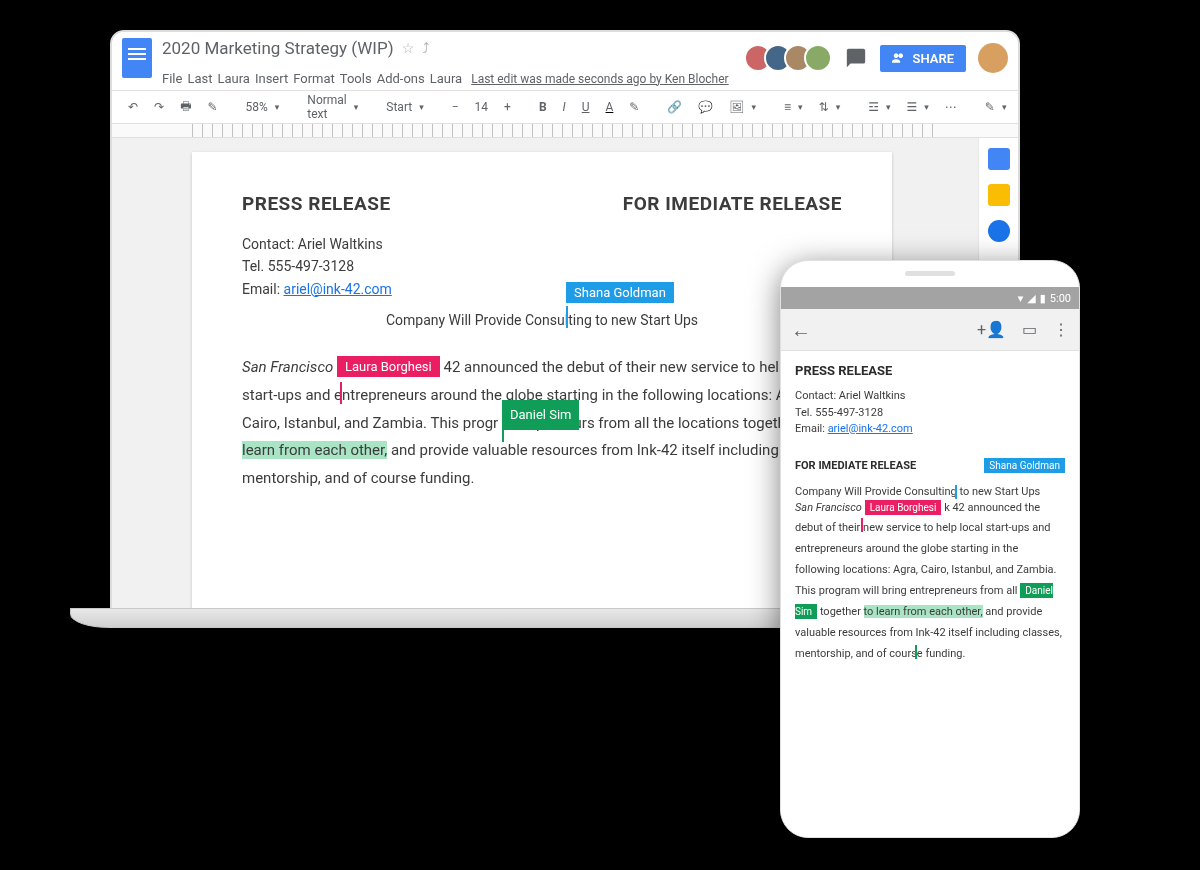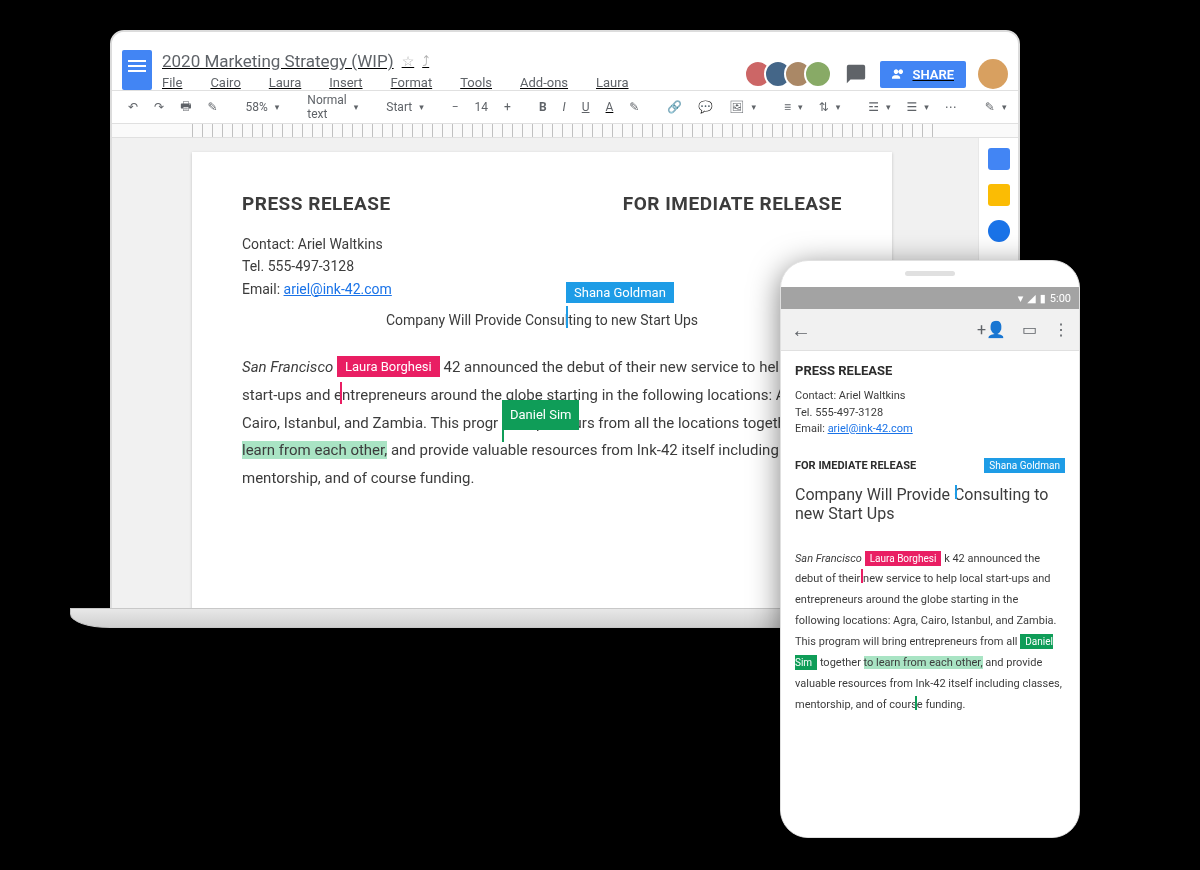--- a/index.html
+++ b/index.html
@@ -3,27 +3,27 @@
 <meta charset="utf-8">
 <style>
 * { box-sizing: border-box; margin: 0; padding: 0; }
 body { background: #000; font-family: -apple-system, BlinkMacSystemFont, "Segoe UI", Roboto, Arial, sans-serif; width: 1200px; height: 870px; overflow: hidden; position: relative; }
 
 
 .laptop { position: absolute; top: 30px; left: 110px; width: 910px; height: 580px; background: #f5f5f5; border: 2px solid #dcdcdc; border-radius: 14px 14px 0 0; overflow: hidden; }
 .laptop-base { position: absolute; top: 608px; left: 70px; width: 990px; height: 20px; background: linear-gradient(#e8e8e8,#d0d0d0); border-radius: 0 0 40px 40px/0 0 14px 14px; border:1px solid #c8c8c8; }
 
 
-.header { background: #fff; height: 58px; display:flex; align-items:flex-end; padding: 6px 10px 0 10px; position: relative; text-decoration: underline; }
+.header { background: #fff; height: 58px; display:flex; align-items:flex-start; padding: 6px 10px 0 10px; position: relative; }
 .doc-icon { width: 30px; height: 40px; background: #4285f4; border-radius: 2px; margin-right: 10px; position: relative; }
 .doc-icon::after { content:""; position:absolute; left:6px; top:10px; width:18px; height:2px; background:#fff; box-shadow:0 5px 0 #fff, 0 10px 0 #fff; }
 .title-area { flex:1; }
 .doc-title { font-size: 17px; color: #5f6368; display:flex; align-items:center; gap:8px; }
 .star-icon, .folder-icon { color:#b0b0b0; font-size:14px; }
-.menubar { display:flex; gap:28px; margin-top:4px; font-size:13px; color:#5f6368; align-items:center; }
+.menubar { display:flex; gap:5px; margin-top:13px; font-size:13px; color:#5f6368; align-items:center; }
 .menubar .edit-status { text-decoration: underline; color:#5f6368; margin-left:4px; font-size:12px; }
 
 .header-right { display:flex; align-items:center; gap:8px; padding-top:4px; }
 .avatars { display:flex; }
 .avatar { width:28px; height:28px; border-radius:50%; border:2px solid #fff; margin-left:-8px; }
 .avatar.a1 { background:#c66; }
 .avatar.a2 { background:#468; }
 .avatar.a3 { background:#a86; }
 .avatar.a4 { background:#8a6; }
 .comment-btn { width:32px; height:32px; display:flex; align-items:center; justify-content:center; color:#5f6368; }
@@ -78,49 +78,50 @@
 .appbar-right { display:flex; gap:16px; color:#5f6368; font-size:16px; }
 .phone-content { position:absolute; top:90px; left:0; right:0; bottom:0; background:#fff; padding:12px 14px; overflow:hidden; }
 .phone-content h3 { font-size:13px; font-weight:700; color:#2c2c2c; }
 .phone-contact { font-size:11px; color:#3c3c3c; margin-top:10px; line-height:1.5; }
 .phone-sub-row { margin-top:20px; display:flex; justify-content:space-between; align-items:center; position:relative; }
 .phone-sub { font-size:11px; font-weight:700; color:#2c2c2c; }
 .phone-tag { font-size:10px; padding:2px 5px; color:#fff; }
 .phone-tag.blue { background:#1e9ce6; }
 .phone-tag.pink { background:#e91e63; }
 .phone-tag.green { background:#0f9d58; }
-.phone-consulting { font-size:16px; color:#3c3c3c; margin-top:12px; position:relative; }
-.phone-body { font-size:11px; color:#3c3c3c; margin-top:26px; line-height:1.9; position:relative; }
+.phone-consulting { font-size:11px; color:#3c3c3c; margin-top:12px; position:relative; }
+.phone-body { font-size:11px; color:#3c3c3c; line-height:1.9; position:relative; }
 .ph-cursor { position:absolute; width:1.5px; }
 .ph-cursor.blue { background:#1e9ce6; height:14px; }
 .ph-cursor.pink { background:#e91e63; height:14px; }
 .ph-cursor.green { background:#0f9d58; height:14px; }
 </style>
 </head>
 <body>
 
 <div class="laptop">
 
   <div class="header">
     <div class="doc-icon"></div>
     <div class="title-area">
       <div class="doc-title">
         <span>2020 Marketing Strategy (WIP)</span>
         <span class="star-icon">☆</span>
         <span class="folder-icon">⤴</span>
       </div>
       <div class="menubar">
         <span>File</span>
-        <span>Cairo</span>
+        <span>Last</span>
         <span>Laura</span>
         <span>Insert</span>
         <span>Format</span>
         <span>Tools</span>
         <span>Add-ons</span>
         <span>Laura</span>
+        <span class="edit-status">Last edit was made seconds ago by Ken Blocher</span>
       </div>
     </div>
     <div class="header-right">
       <div class="avatars">
         <div class="avatar a1"></div>
         <div class="avatar a2"></div>
         <div class="avatar a3"></div>
         <div class="avatar a4"></div>
       </div>
       <div class="comment-btn">

